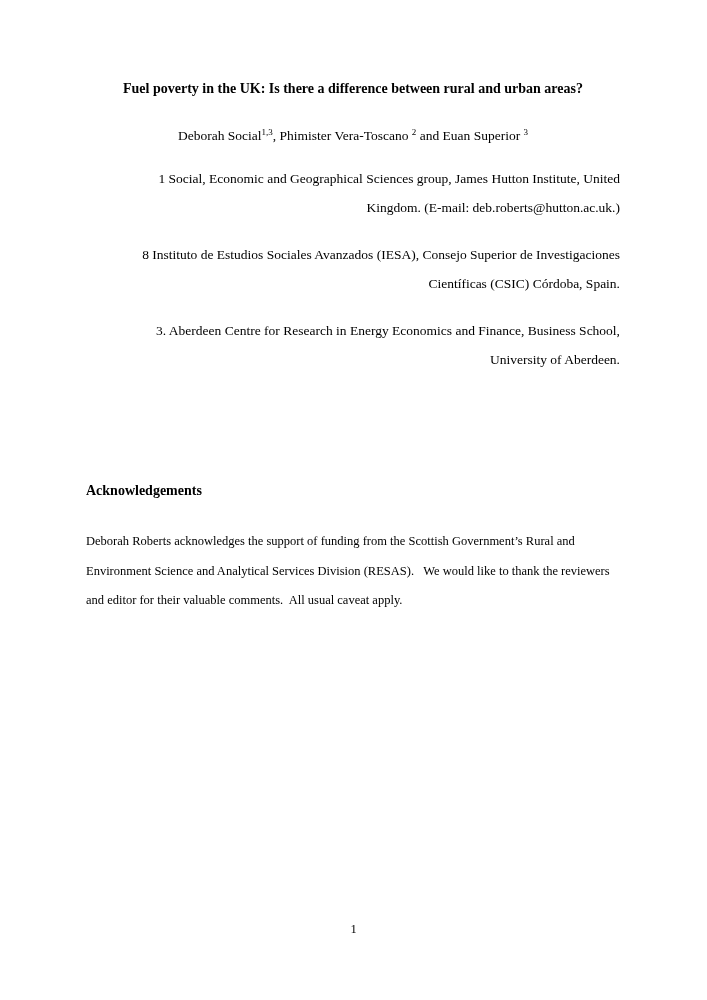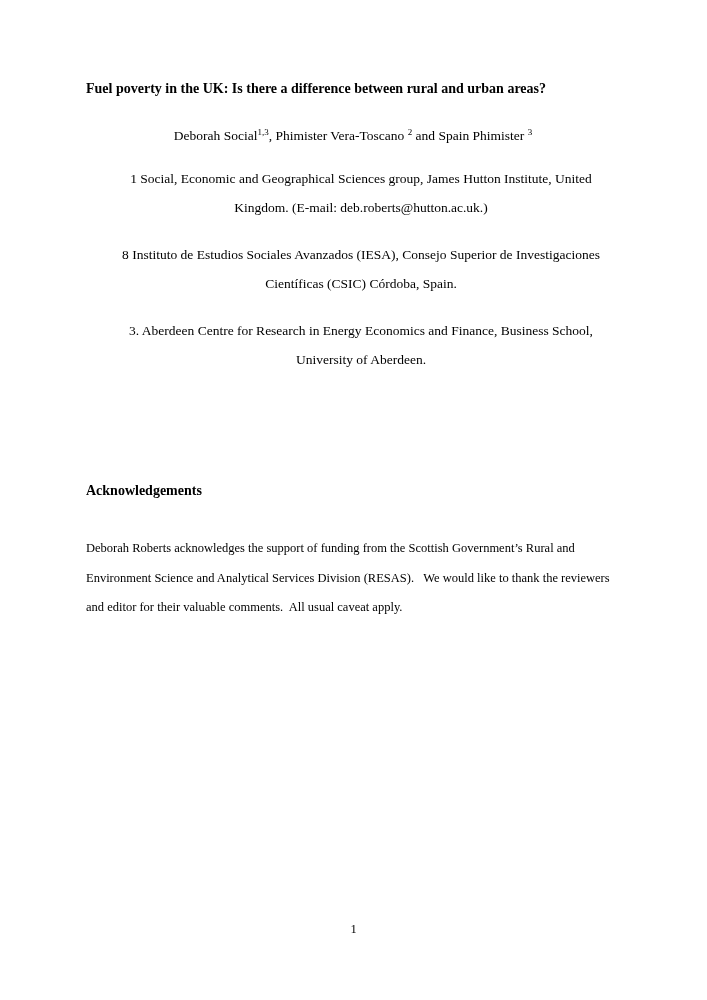--- a/index.html
+++ b/index.html
@@ -18,70 +18,71 @@
     .page {
       box-sizing: border-box;
       width: 707px;
       height: 1000px;
       padding: 80px 87px 0 86px;
       position: relative;
     }
     .title {
       font-size: 14px;
       font-weight: bold;
+      text-align: center;
       margin: 0 0 30px 0;
       line-height: 17px;
     }
     .authors {
       font-size: 13.5px;
       text-align: center;
       margin: 0 0 20px 0;
       line-height: 17px;
       white-space: pre-wrap;
     }
     .authors sup {
       font-size: 9px;
       line-height: 0;
     }
     .para {
       font-size: 13.5px;
       line-height: 29px;
       margin: 18px 0 0 16px;
-      text-align: center;
+      text-align: right;
     }
     .ack-heading {
       font-size: 14px;
       font-weight: bold;
       margin: 108px 0 0 0;
       line-height: 17px;
     }
     .ack-text {
       font-size: 12.5px;
       line-height: 29.5px;
-      margin: 35px 0 0 0;
+      margin: 28px 0 0 0;
       white-space: pre-wrap;
       text-align: left;
     }
     .page-number {
       position: absolute;
       left: 0;
       right: 0;
       top: 922px;
       text-align: center;
       font-size: 12.5px;
     }
   </style>
 </head>
 <body>
 
 <div class="page">
 
   <h1 class="title">Fuel poverty in the UK: Is there a difference between rural and urban areas?</h1>
 
-  <p class="authors"><span>Deborah Social</span><sup>1,3</sup><span>, Phimister Vera-Toscano </span><sup>2</sup><span> and Spain Phimister </span><sup>3</sup></p>
+  <p class="authors"><span>Deborah Social</span><sup>1,3</sup><span>, Phimister Vera-Toscano </span><sup>2</sup><span> and Euan Superior </span><sup>3</sup></p>
 
   <p class="para">1 Social, Economic and Geographical Sciences group, James Hutton Institute, United Kingdom. (E-mail: deb.roberts@hutton.ac.uk.)</p>
 
   <p class="para">8 Instituto de Estudios Sociales Avanzados (IESA), Consejo Superior de Investigaciones Científicas (CSIC) Córdoba, Spain.</p>
 
   <p class="para">3. Aberdeen Centre for Research in Energy Economics and Finance, Business School, University of Aberdeen.</p>
 
   <h2 class="ack-heading">Acknowledgements</h2>
 
   <p class="ack-text">Deborah Roberts acknowledges the support of funding from the Scottish Government’s Rural and Environment Science and Analytical Services Division (RESAS).   We would like to thank the reviewers and editor for their valuable comments.  All usual caveat apply.</p>

